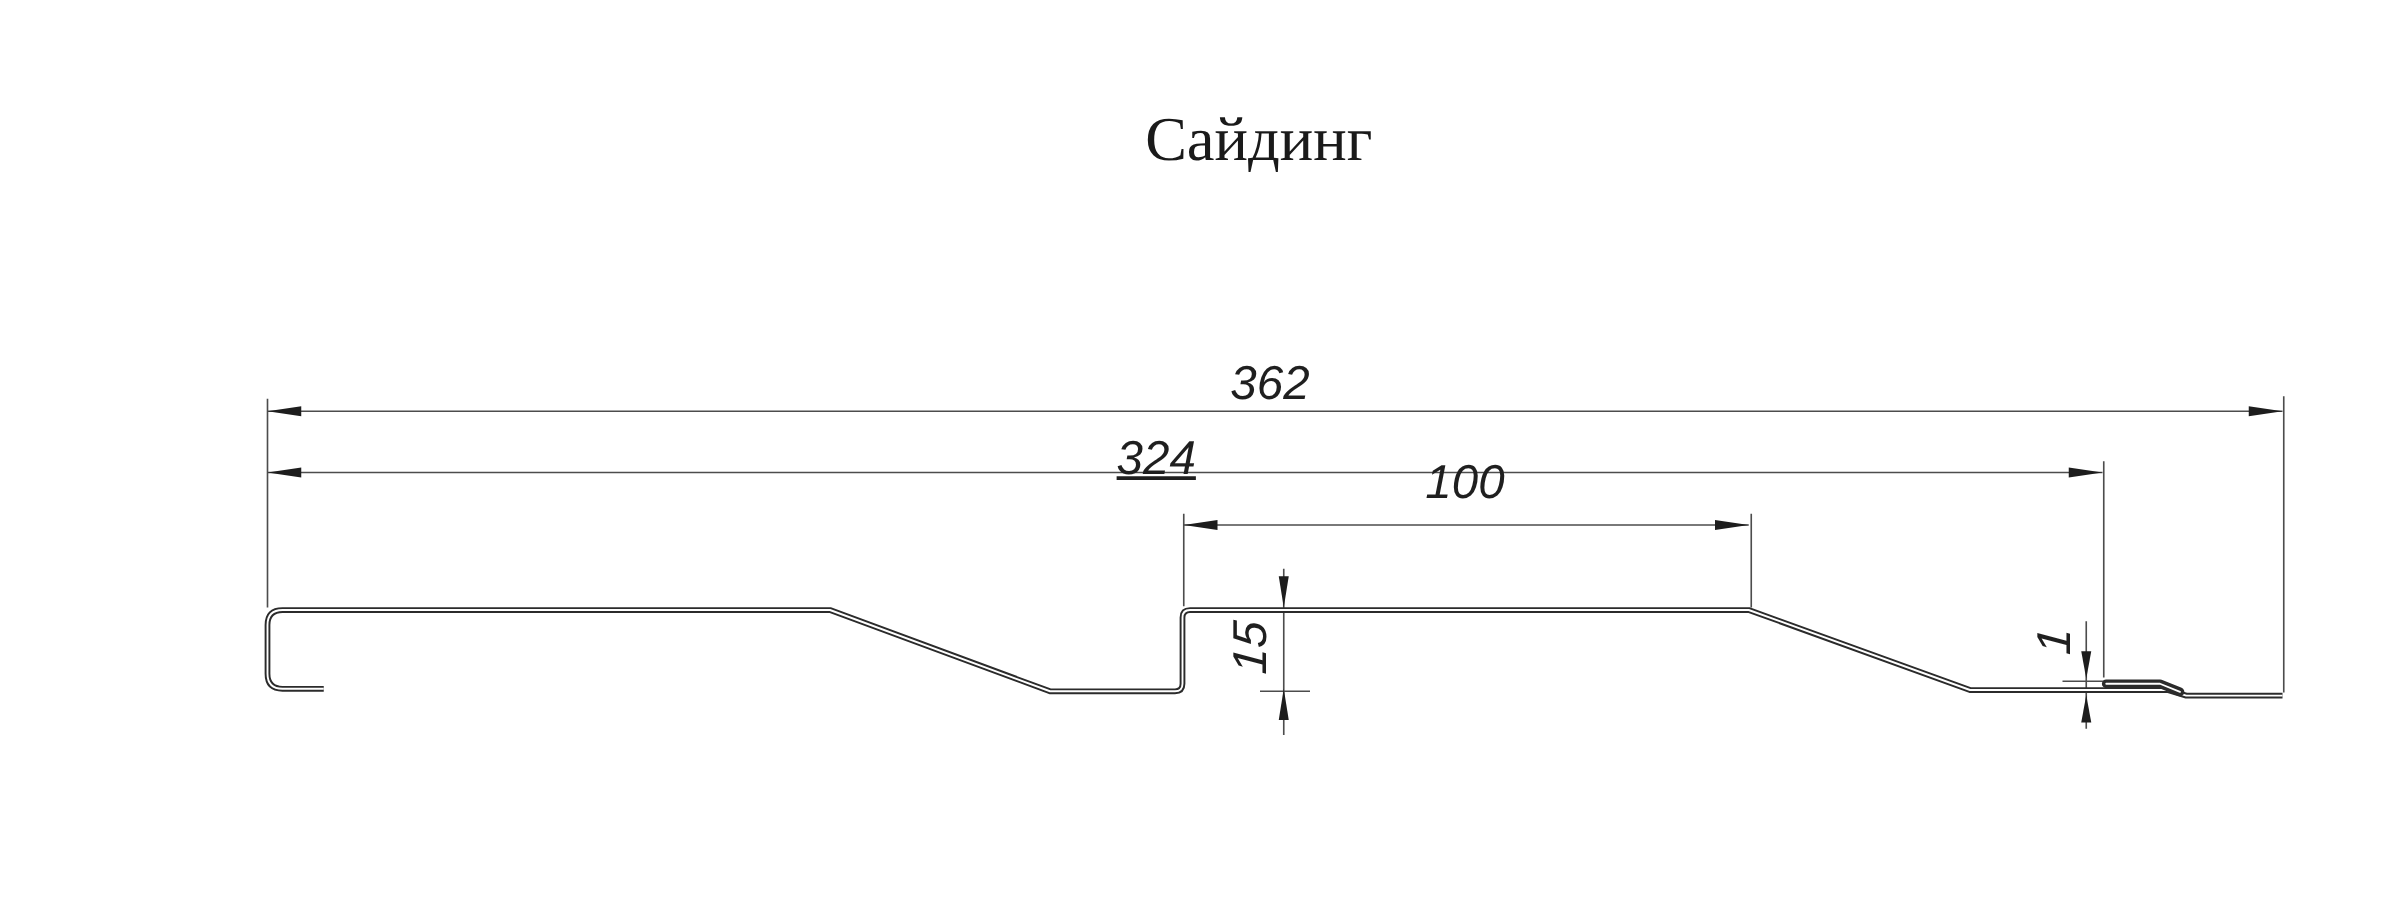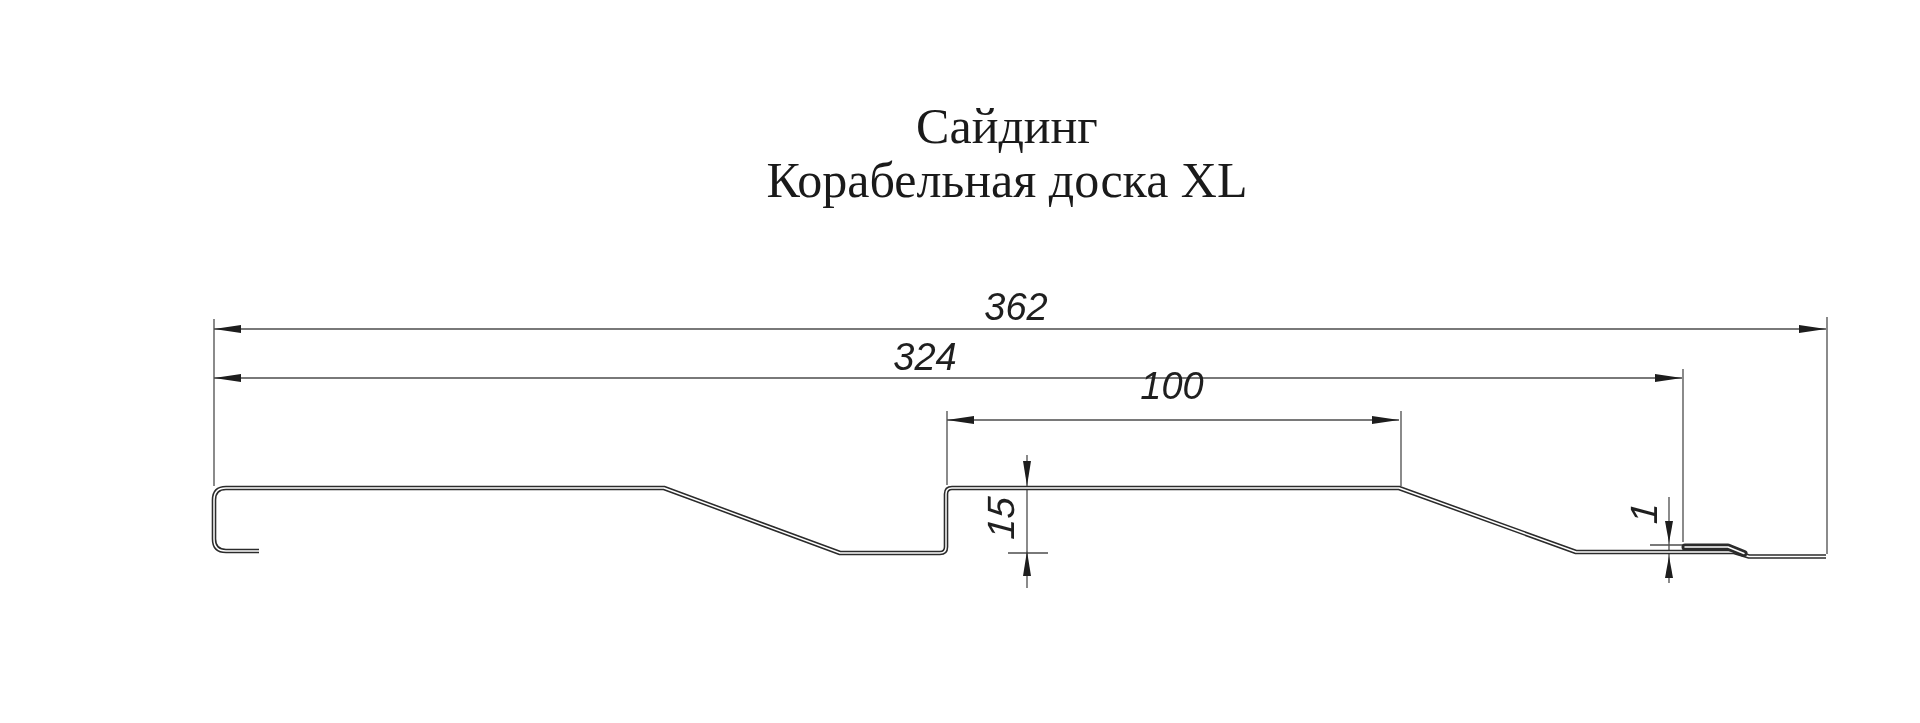--- a/index.html
+++ b/index.html
@@ -14,21 +14,20 @@
   .title{
     position:absolute;
     left:1007px;top:84px;
     transform:translateX(-50%);
     text-align:center;
     font-family:"Liberation Serif",serif;
     font-size:50px;
     line-height:54px;
     color:#1a1a1a;
     white-space:nowrap;
-    margin-top:15px;
   }
   .dim{
     position:absolute;
     font-family:"Liberation Sans",sans-serif;
     font-style:italic;
     font-size:38px;
     line-height:38px;
     color:#1f1f1f;
     white-space:nowrap;
     transform:translateX(-50%);
@@ -37,21 +36,20 @@
     transform:translate(-50%,-50%) rotate(-90deg) skewX(-4deg);
   }
 </style>
 </head>
 <body>
 
 <div class="canvas">
 
   <div class="title">
     <div>Сайдинг</div>
-    <div>Корабельная доска XL</div>
   </div>
 
   <svg class="drawing-svg" width="1920" height="723" viewBox="0 0 1920 723" xmlns="http://www.w3.org/2000/svg">
 
     <path d="M 214 319 V 486
              M 1827 317 V 554
              M 1683 369 V 542
              M 947 411 V 485
              M 1401 411 V 486" fill="none" stroke="#4d4d4d" stroke-width="1.3"></path>
 
@@ -80,21 +78,21 @@
     <path d="M 259 551 L 226 551 Q 214 551 214 539 L 214 500 Q 214 488 226 488
              L 664 488 L 840 553 L 940 553 Q 946 553 946 547 L 946 494 Q 946 488 952 488
              L 1399 488 L 1576 552 L 1734 552 L 1749 556.5 L 1826 556.5" fill="none" stroke="#ffffff" stroke-width="1.5" stroke-linejoin="round"></path>
 
     <path d="M 1685 547 L 1728 547 L 1744 553.5" fill="none" stroke="#2b2b2b" stroke-width="7" stroke-linecap="round" stroke-linejoin="round"></path>
     <path d="M 1685 547 L 1728 547 L 1744 553.5" fill="none" stroke="#ffffff" stroke-width="1.5" stroke-linecap="round" stroke-linejoin="round"></path>
   </svg>
 
   <span class="dim" style="left:1016px;top:288px;">362</span>
 
-  <span class="dim" style="left:925px;top:338px;">324</span>
+  <span class="dim" style="left:925px;top:348px;text-decoration:underline;">324</span>
 
   <span class="dim" style="left:1172px;top:367px;">100</span>
 
   <span class="dim vert" style="left:1001px;top:518px;">15</span>
 
   <span class="dim vert" style="left:1644px;top:513px;">1</span>
 
 </div>
 
 </body></html>

